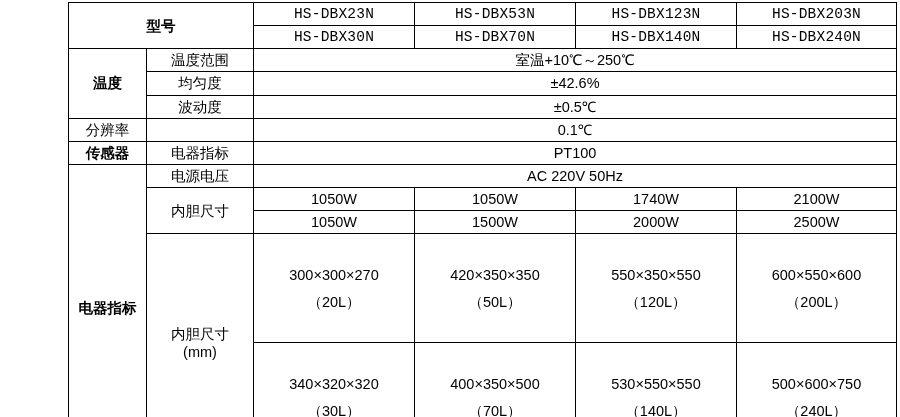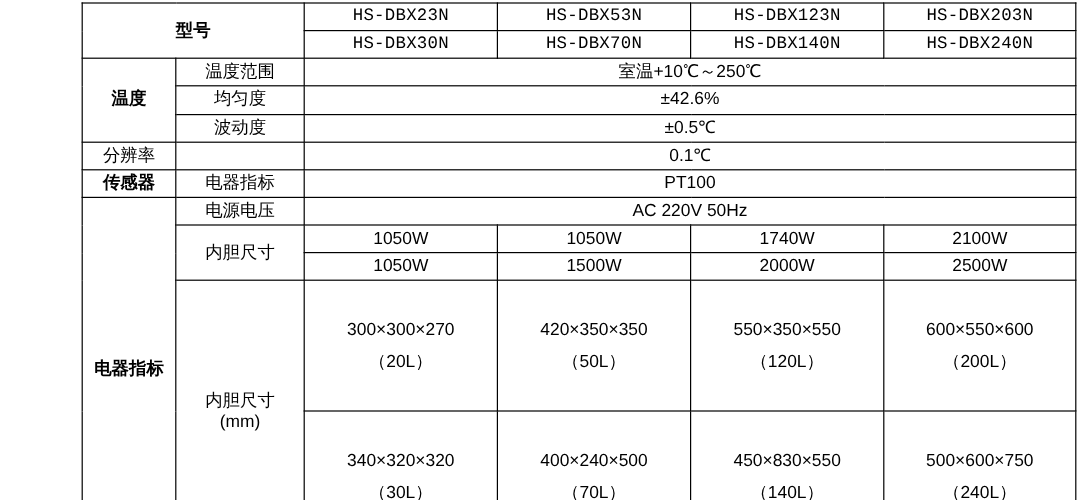--- a/index.html
+++ b/index.html
@@ -180,26 +180,26 @@
         </td>
       </tr>
 
       <tr>
         <td class="dim-cell">
           <span class="dim-line">340×320×320</span>
           <span class="dim-gap"></span>
           <span class="dim-line">（30L）</span>
         </td>
         <td class="dim-cell">
-          <span class="dim-line">400×240×500</span>
+          <span class="dim-line">400×350×500</span>
           <span class="dim-gap"></span>
           <span class="dim-line">（70L）</span>
         </td>
         <td class="dim-cell">
-          <span class="dim-line">450×830×550</span>
+          <span class="dim-line">530×550×550</span>
           <span class="dim-gap"></span>
           <span class="dim-line">（140L）</span>
         </td>
         <td class="dim-cell">
           <span class="dim-line">500×600×750</span>
           <span class="dim-gap"></span>
           <span class="dim-line">（240L）</span>
         </td>
       </tr>
 

